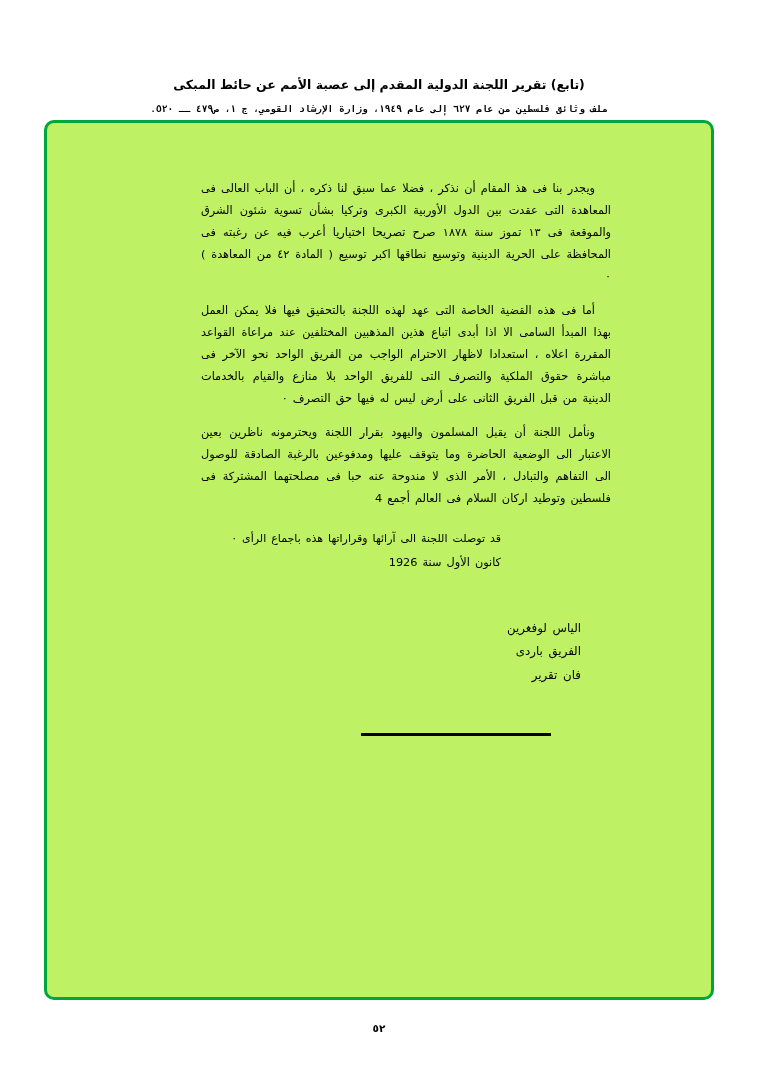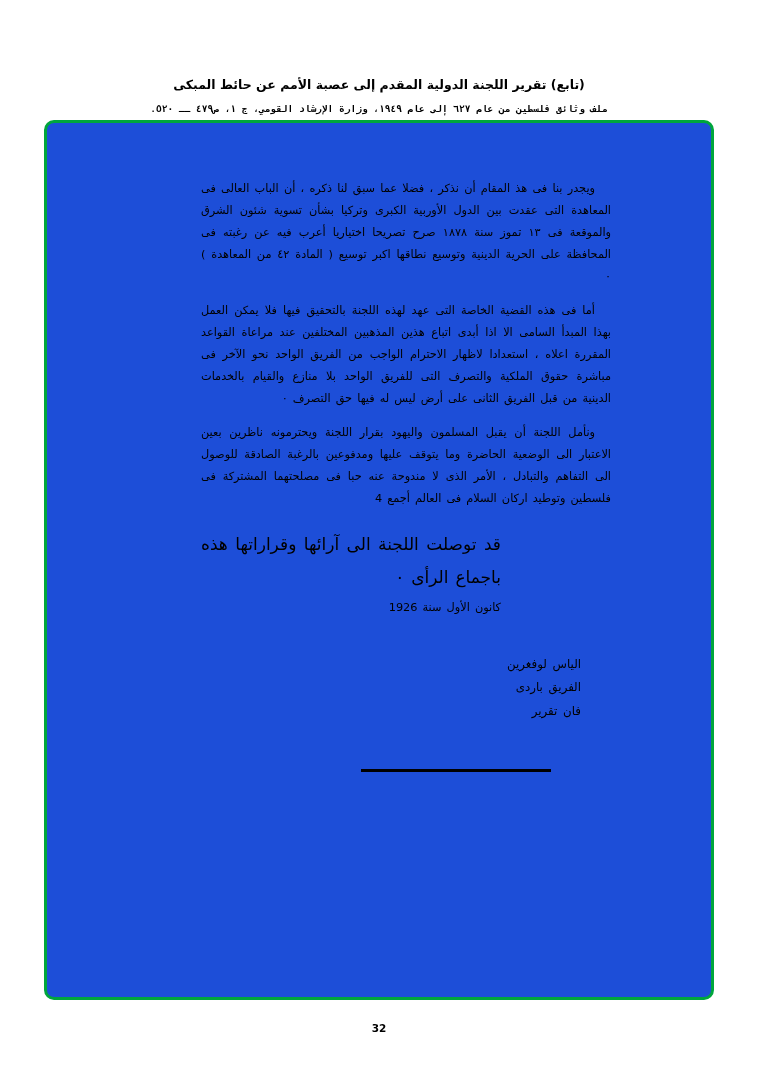--- a/index.html
+++ b/index.html
@@ -42,21 +42,21 @@
   }
   .frame {
     position: absolute;
     top: 120px;
     right: 44px;
     left: 44px;
     height: 880px;
     border: 3px solid #00a63c;
     border-radius: 10px;
     box-sizing: border-box;
-    background: #1d4ed8;
+    background: #bef264;
   }
   .body-text {
     position: absolute;
     top: 55px;
     right: 100px;
     width: 410px;
     text-align: justify;
     direction: rtl;
   }
   .para {
@@ -66,36 +66,36 @@
     margin: 0 0 12px 0;
     text-align: justify;
     text-justify: inter-word;
     word-spacing: 1.5px;
   }
   .para.first {
     text-indent: 16px;
   }
   .closing {
     font-family: "DejaVu Sans", sans-serif;
-    font-size: 17px;
+    font-size: 11px;
     line-height: 1.95;
     margin: 18px 0 0 0;
     padding-right: 110px;
     word-spacing: 1.5px;
   }
   .date-line {
     font-family: "DejaVu Sans", sans-serif;
     font-size: 11.3px;
     line-height: 1.95;
     margin: 2px 0 0 0;
     padding-right: 110px;
     word-spacing: 1.5px;
   }
   .signatures {
-    margin-top: 34px;
+    margin-top: 43px;
     padding-right: 30px;
   }
   .signature {
     font-family: "DejaVu Sans", sans-serif;
     font-size: 11.8px;
     line-height: 2.0;
     word-spacing: 2px;
   }
   .rule {
     width: 190px;
@@ -139,15 +139,15 @@
         <div class="signature">الياس لوفغرين</div>
         <div class="signature">الفريق باردى</div>
         <div class="signature">فان تقرير</div>
       </div>
 
       <div class="rule"></div>
     </div>
 
   </div>
 
-  <div class="footer">32</div>
+  <div class="footer">٥٢</div>
 
 </div>
 
 </body></html>

